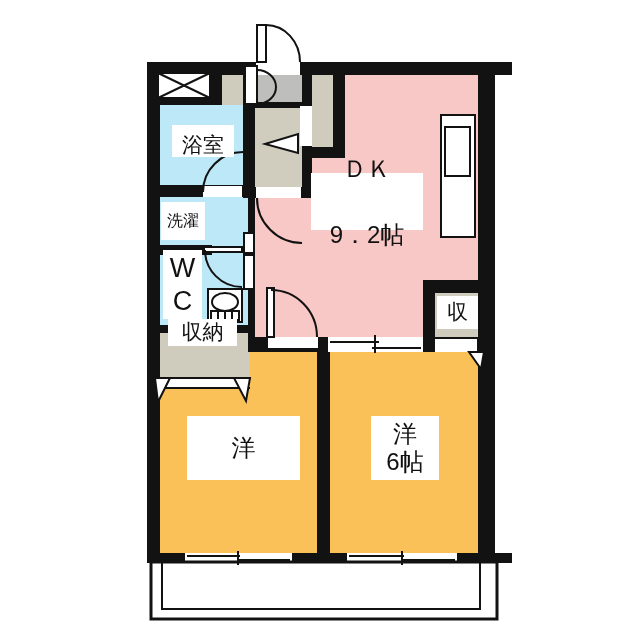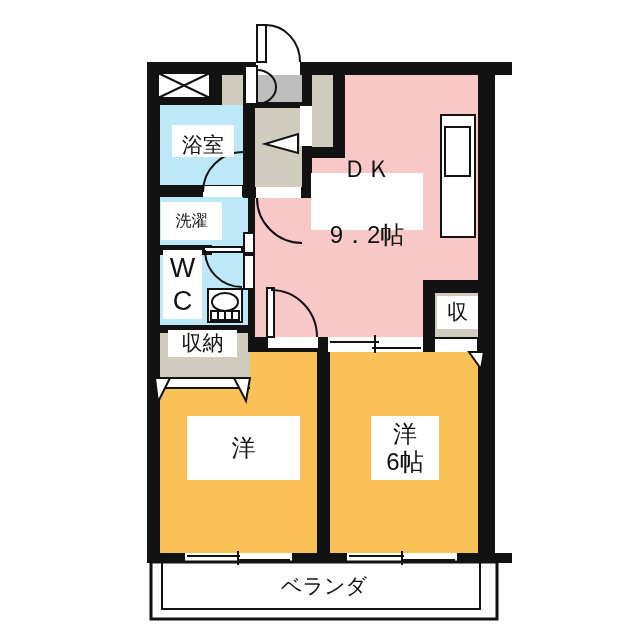--- a/index.html
+++ b/index.html
@@ -128,48 +128,45 @@
   <g>
     <rect x="151" y="562" width="346" height="57" fill="none" stroke="var(--wall)" stroke-width="3"></rect>
     <rect x="162" y="562" width="318" height="47" fill="none" stroke="var(--wall)" stroke-width="2"></rect>
   </g>
 </svg>
 
 <div class="room-label lab-m" style="left:172px;top:125px;width:62px;height:32px;justify-content:flex-end;">
   <span>浴室</span>
 </div>
 
-<div class="room-label lab-s" style="left:161px;top:202px;width:61px;height:38px;">
+<div class="room-label lab-s" style="left:161px;top:202px;width:44px;height:38px;">
   <span>洗濯</span>
 </div>
 
 <div class="room-label lab-wc" style="left:163px;top:250px;width:39px;height:69px;">
   <span>W</span>
   <span>C</span>
 </div>
 
 <div class="room-label lab-l" style="left:311px;top:173px;width:112px;height:57px;gap:38px;">
   <span>ＤＫ</span>
   <span>9．2帖</span>
 </div>
 
-<div class="room-label lab-m" style="left:168px;top:330px;width:69px;height:27px;">
+<div class="room-label lab-m" style="left:168px;top:319px;width:69px;height:27px;">
   <span>収納</span>
 </div>
 
 <div class="room-label lab-m" style="left:437px;top:296px;width:41px;height:33px;">
   <span>収</span>
 </div>
 
 <div class="room-label lab-l" style="left:187px;top:416px;width:113px;height:64px;">
   <span>洋</span>
 </div>
 
 <div class="room-label lab-l" style="left:371px;top:416px;width:68px;height:64px;">
   <span>洋</span>
   <span>6帖</span>
 </div>
 
-<div class="room-label lab-m no-bg" style="left:270px;top:572px;width:108px;height:28px;">
-  <span>ベランダ</span>
-</div>
 
 </div>
 
 </body></html>

